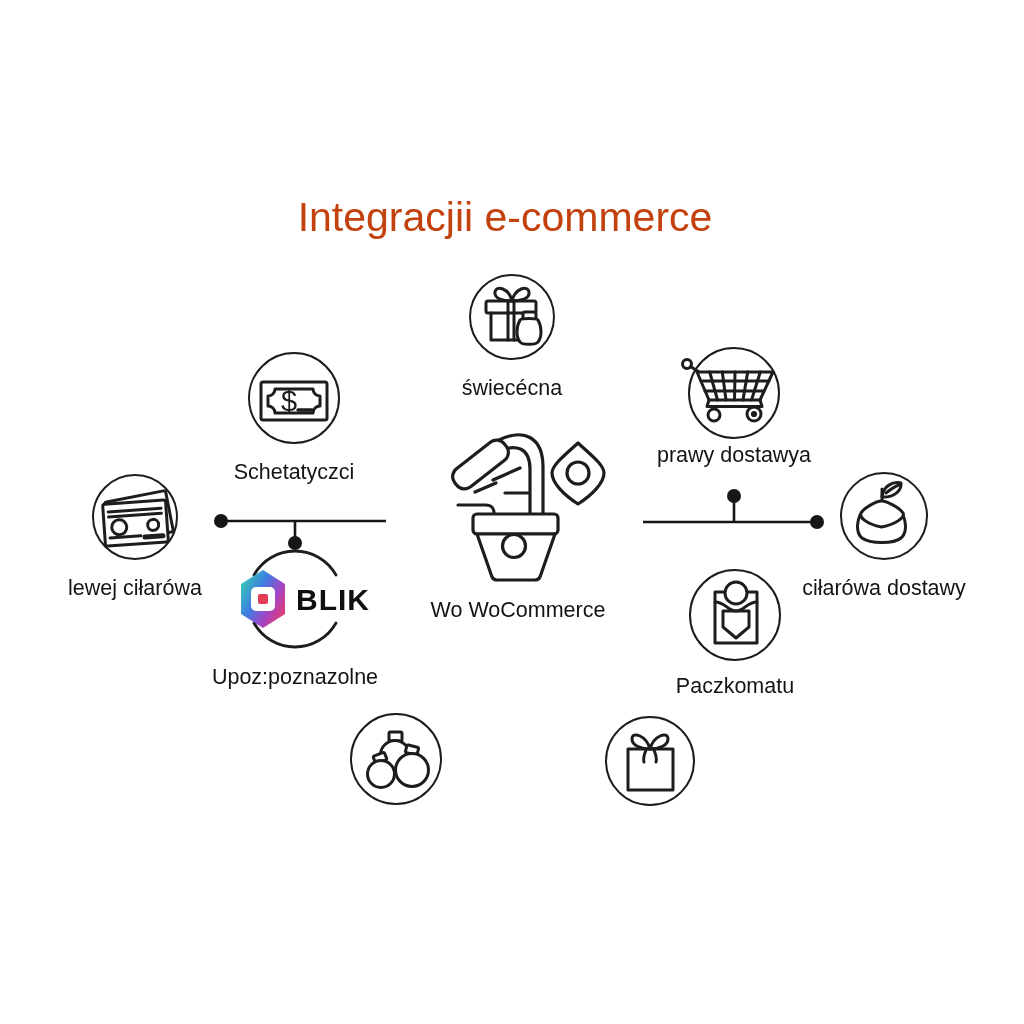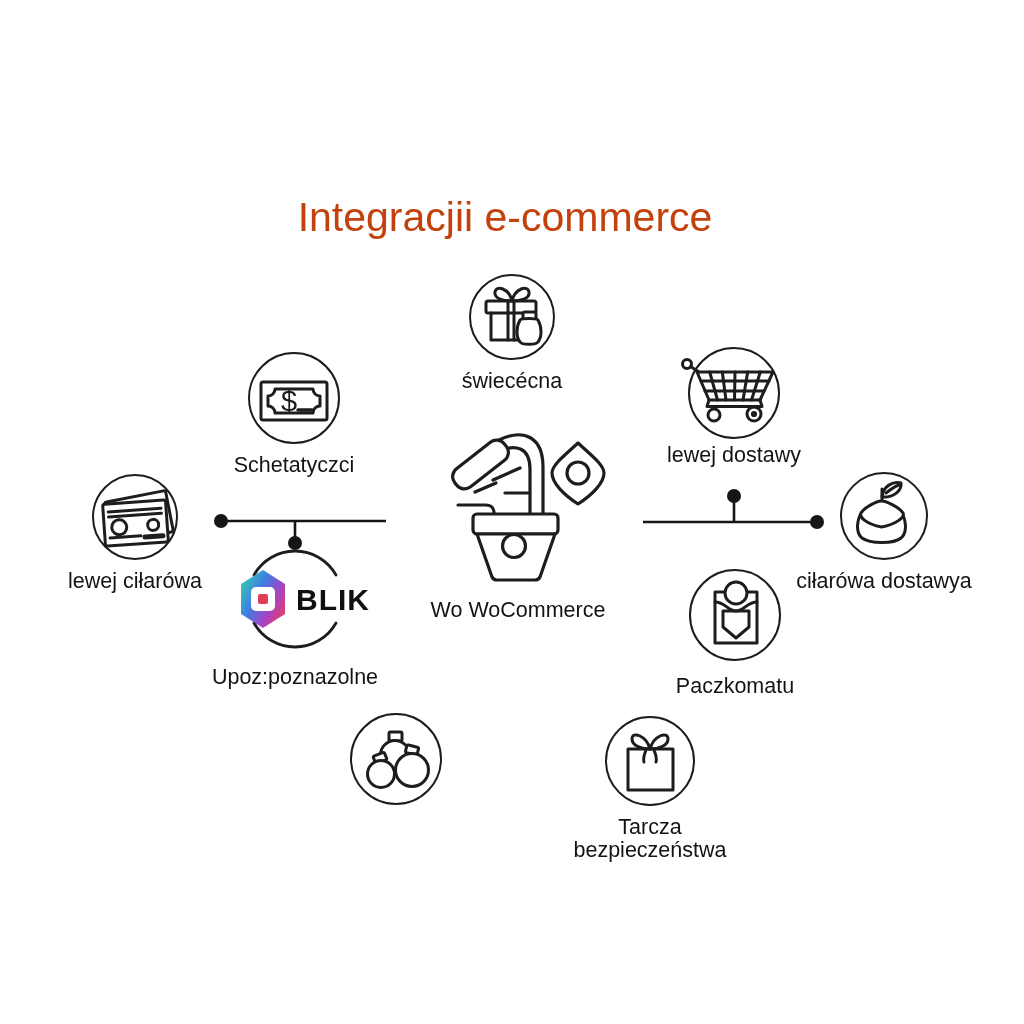--- a/index.html
+++ b/index.html
@@ -4,21 +4,21 @@
 <style>
   html,body{margin:0;padding:0;background:#fff;}
   body{width:1024px;height:1024px;position:relative;overflow:hidden;
        font-family:"Liberation Sans",sans-serif;color:#161616;}
   .title{position:absolute;left:0;top:194px;width:1010px;text-align:center;
          font-size:41px;font-weight:500;letter-spacing:0px;color:#c2410c;}
   .node{position:absolute;display:flex;flex-direction:column;align-items:center;}
   .circle{border-radius:50%;border:2.6px solid #1d1d1d;background:#fff;
           box-sizing:border-box;display:flex;align-items:center;justify-content:center;}
   .label{font-size:21.5px;line-height:1.07;color:#141414;text-align:center;
-         margin-top:10px;white-space:nowrap;}
+         margin-top:17px;white-space:nowrap;}
   .label.wrap{white-space:normal;}
   svg{overflow:visible;display:block;}
   .connectors{position:absolute;left:0;top:0;pointer-events:none;}
 </style>
 </head>
 <body>
 
 <div class="title">Integracjii e-commerce</div>
 
 <svg class="connectors" width="1024" height="1024" viewBox="0 0 1024 1024">
@@ -134,34 +134,34 @@
       <line x1="59.7" y1="25" x2="55" y2="53"></line>
       <line x1="72.3" y1="25" x2="63.5" y2="53"></line>
       <line x1="13" y1="34" x2="81" y2="34"></line>
       <line x1="17" y1="44" x2="76" y2="44"></line>
       <path d="M21,53 L19,59.5 H74 L72,53"></path>
       <circle cx="26" cy="68" r="6"></circle>
       <circle cx="66" cy="67" r="7"></circle>
       <circle cx="66" cy="67" r="1.6" fill="#1d1d1d"></circle>
     </svg>
   </div>
-  <div class="label" style="margin-top:5px">lewej dostawy</div>
+  <div class="label" style="margin-top:5px">prawy dostawya</div>
 </div>
 
 <div class="node" style="left:774px;top:472px;width:220px">
   <div class="circle" style="width:88px;height:88px">
     <svg width="82" height="82" viewBox="3 3 82 82" stroke="#1d1d1d" stroke-width="3" fill="none" stroke-linecap="round" stroke-linejoin="round">
       <line x1="42" y1="29" x2="42" y2="17"></line>
       <path d="M42,25 C43,14 53,9 61,11 C62,19 53,26 42,25 Z"></path>
       <path d="M46,21 C51,17 56,14 59,13"></path>
       <path d="M20,43 C16,53 17,62 22,66 C30,72 54,72 61,66 C66,62 67,53 63,43"></path>
       <path d="M41.5,29 C47,29 60,36 63,41 C65,45 57,52 41.5,55 C26,52 19,45 21,41 C24,36 36,29 41.5,29 Z" fill="#fff"></path>
     </svg>
   </div>
-  <div class="label">ciłarówa dostawya</div>
+  <div class="label">ciłarówa dostawy</div>
 </div>
 
 <div class="node" style="left:625px;top:569px;width:220px">
   <div class="circle" style="width:92px;height:92px">
     <svg width="86" height="86" viewBox="3 3 86 86" stroke="#1d1d1d" stroke-width="3" fill="none" stroke-linecap="round" stroke-linejoin="round">
       <rect x="26" y="23" width="42" height="51" fill="#fff"></rect>
       <circle cx="47" cy="24" r="11" fill="#fff"></circle>
       <path d="M26,33 C36,33 39,42 47,42 C55,42 58,33 68,33"></path>
       <path d="M34,42 H60 V58 L47,69 L34,58 Z"></path>
     </svg>
@@ -185,14 +185,13 @@
 <div class="node" style="left:540px;top:716px;width:220px">
   <div class="circle" style="width:90px;height:90px">
     <svg width="84" height="84" viewBox="3 3 84 84" stroke="#1d1d1d" stroke-width="3" fill="none" stroke-linecap="round" stroke-linejoin="round">
       <path d="M45,33 C41,19 27,15 27,23 C27,30 37,33 45,33 Z"></path>
       <path d="M45,33 C49,19 63,15 63,23 C63,30 53,33 45,33 Z"></path>
       <rect x="23" y="33" width="45" height="41"></rect>
       <path d="M41,34 C39,39 38,43 39,46"></path>
       <path d="M49,34 C51,39 52,43 51,46"></path>
     </svg>
   </div>
-  <div class="label wrap" style="width:185px">Tarcza bezpieczeństwa</div>
 </div>
 
 </body></html>

